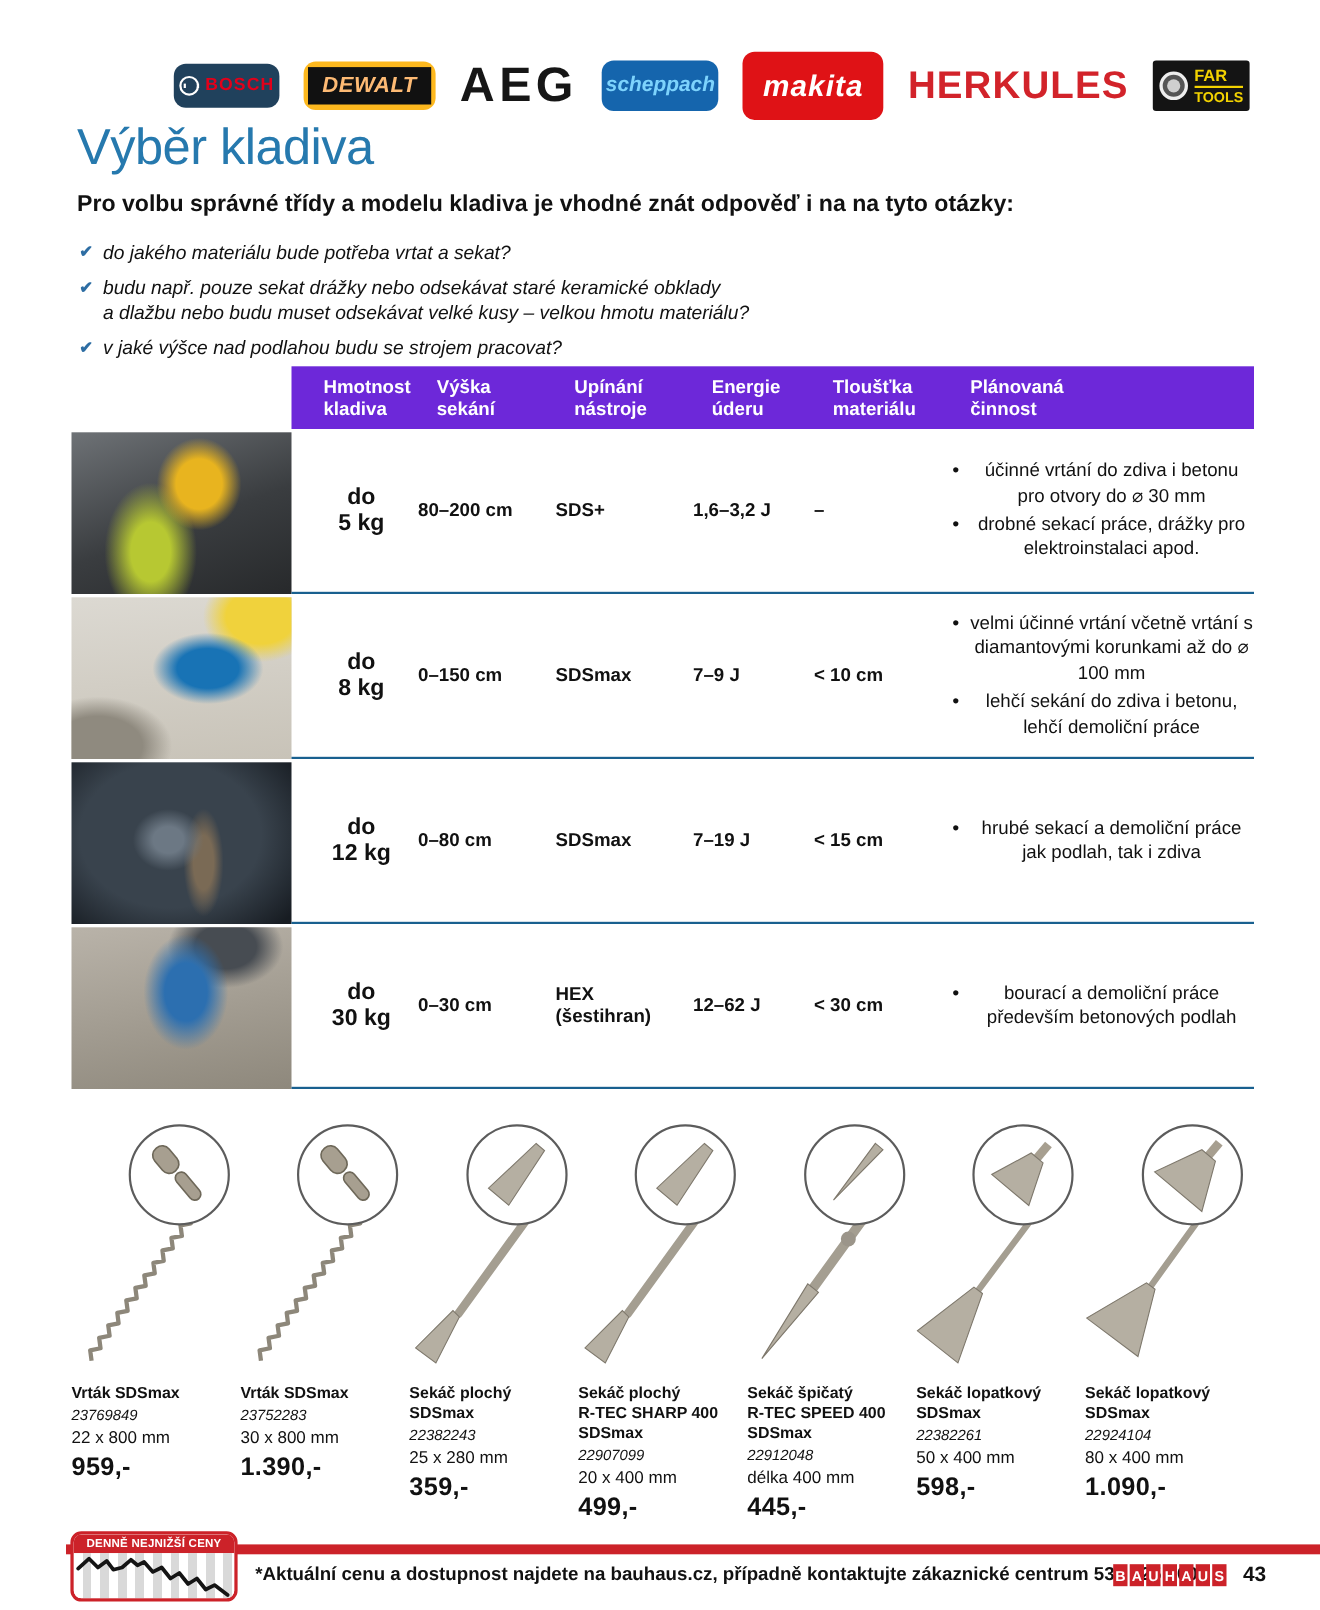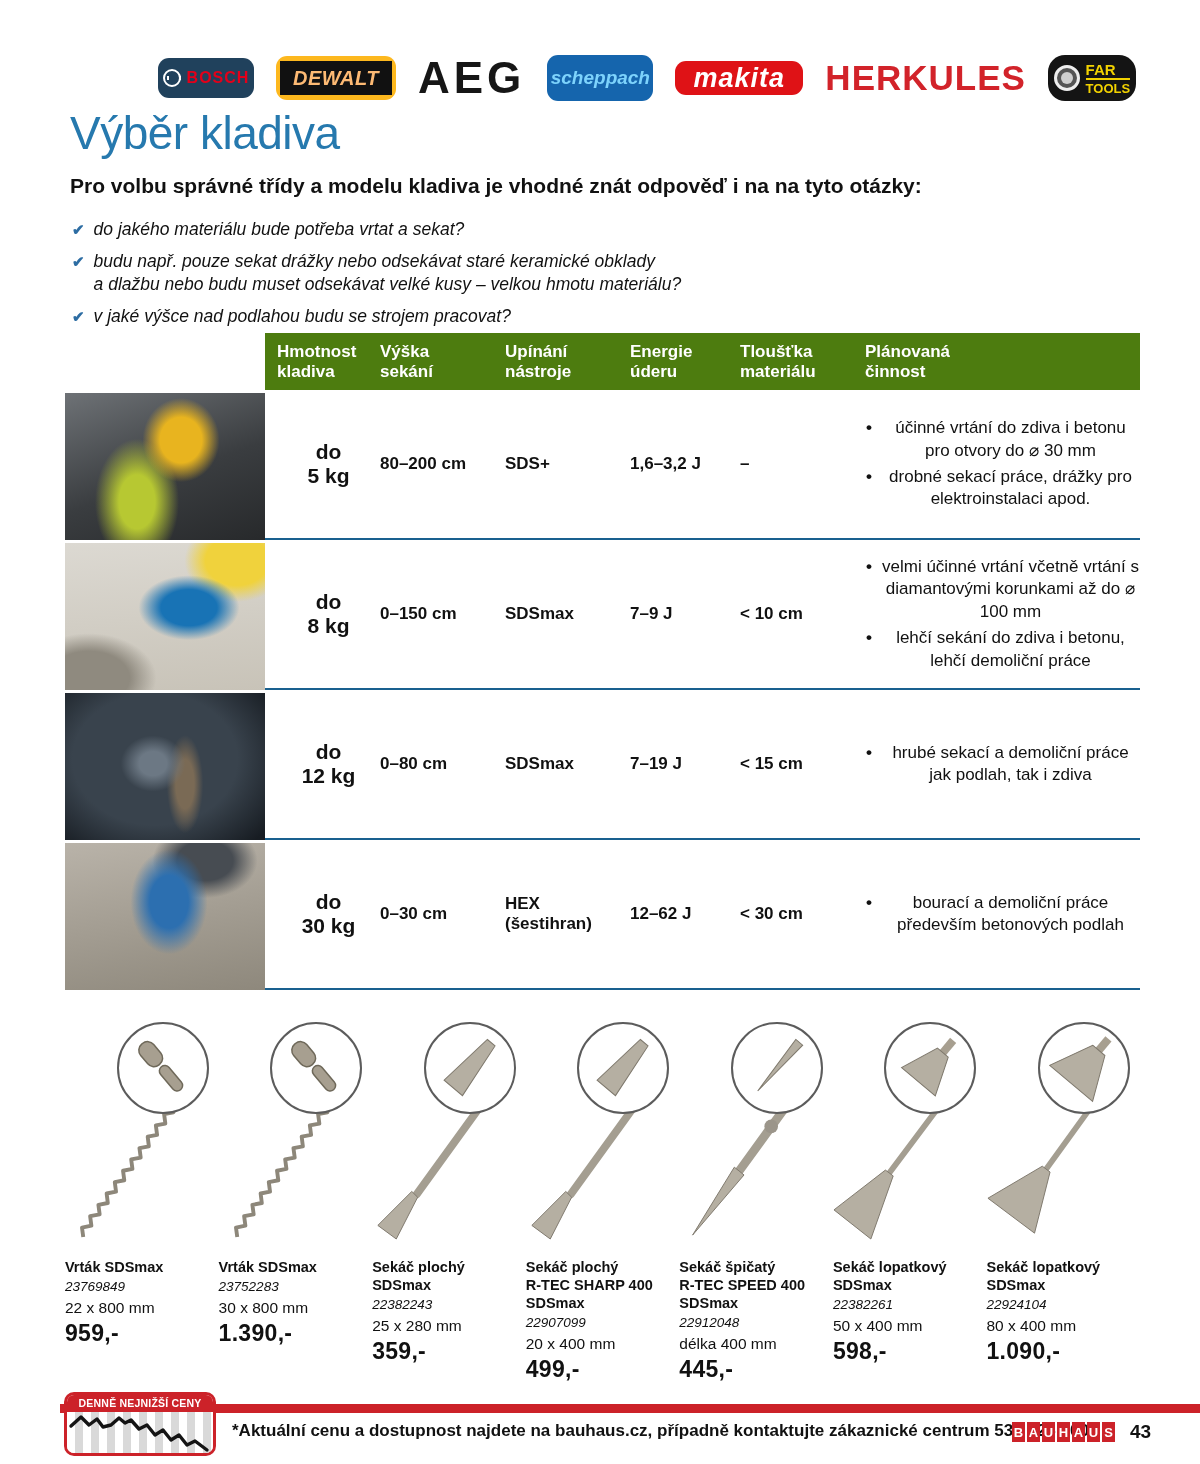--- a/index.html
+++ b/index.html
@@ -14,40 +14,40 @@
   .brands { position:absolute; top:52px; left:158px; height:52px; display:flex; align-items:center; gap:22px; }
   .logo { display:flex; align-items:center; justify-content:center;border-radius:11px; }
   .logo-bosch { width:96px; height:40px; background:#20415c; gap:6px; }
   .bosch-circle { width:18px; height:18px; border:2px solid #fff; border-radius:50%; position:relative; }
   .bosch-circle:before { content:""; position:absolute; left:2px; top:5px; width:10px; height:4px; border-left:2px solid #fff; border-right:2px solid #fff; }
   .logo-bosch .txt { color:#e2001a; font-weight:bold; font-size:16px; letter-spacing:1px; }
   .logo-dewalt { width:120px; height:44px; background:#fdb81e; padding:5px 4px; }
   .logo-dewalt .inner { background:#111; width:100%; height:100%; display:flex; align-items:center; justify-content:center; color:#fdba74; font-weight:bold; font-style:italic; font-size:20px; letter-spacing:0.5px; }
   .logo-aeg { color:#161616; font-weight:bold; font-size:44px; letter-spacing:4px; }
   .logo-scheppach { width:106px; height:46px; background:#1565ad; color:#7dd3fc; font-weight:bold; font-style:italic; font-size:19px; }
-  .logo-makita { width:128px; height:34px; background:#df1216; color:#fff; font-weight:bold; font-style:italic; font-size:27px; letter-spacing:1px; }
+  .logo-makita { width:128px; height:62px; background:#df1216; color:#fff; font-weight:bold; font-style:italic; font-size:27px; letter-spacing:1px; }
   .logo-herkules { color:#d2232a; font-weight:bold; font-size:35px; letter-spacing:1px; }
-  .logo-fartools { width:88px; height:46px; background:#141414; border-radius:17px; gap:6px; padding:4px; }
+  .logo-fartools { width:88px; height:46px; background:#141414; border-radius:3px; gap:6px; padding:4px; }
   .ft-circle { width:26px; height:26px; border:3px solid #eee; border-radius:50%; background:#555; position:relative; flex:none; }
   .ft-circle:before { content:""; position:absolute; inset:4px; border-radius:50%; background:#cfcfcf; }
   .ft-text { display:flex; flex-direction:column; line-height:1; }
   .ft-text .far { color:#f2d200; font-weight:bold; font-size:15px; border-bottom:2px solid #f2d200; padding-bottom:1px; }
   .ft-text .tools { color:#f2d200; font-weight:bold; font-size:13px; margin-top:2px; }
 
   
   .title { position:absolute; top:106px; left:70px; font-size:46px; font-weight:500; color:#2679ae; letter-spacing:-0.5px; }
   .intro { position:absolute; top:174px; left:70px; font-size:21px; font-weight:600; }
   .questions { position:absolute; top:218px; left:72px; list-style:none; }
   .questions li { display:flex; gap:9px; font-style:italic; font-size:17.5px; font-weight:500; margin-bottom:9px; line-height:1.32; }
   .check { color:#2d6da3; font-style:normal; font-size:15px; font-weight:bold; padding-top:2px; }
 
   
   .htable { position:absolute; top:333px; left:65px; width:1075px; }
-  .t-header { margin-left:200px; width:875px; height:57px; background:#4d7c0f; color:#fff;
-    display:grid; grid-template-columns:103px 125px 125px 110px 125px 1fr; align-items:center; padding-left:12px; }
+  .t-header { margin-left:200px; width:875px; height:57px; background:#6d28d9; color:#fff;
+    display:grid; grid-template-columns:103px 125px 125px 110px 125px 1fr; align-items:center; padding-left:29px; }
   .hcell { font-weight:bold; font-size:17px; line-height:1.15; white-space:pre-line; }
   .t-row { display:flex; height:150px; }
   .photo { width:200px; height:147px; margin-top:3px; flex:none; }
   .photo1 { background:
       radial-gradient(55px 60px at 58% 32%, #e8b41f 0 38%, rgba(232,180,31,0) 70%),
       radial-gradient(60px 90px at 36% 74%, #b7c832 0 30%, rgba(183,200,50,0) 70%),
       linear-gradient(160deg,#6e7276,#3a3d40 55%,#27292b); }
   .photo2 { background:
       radial-gradient(70px 45px at 62% 44%, #1873b5 0 40%, rgba(24,115,181,0) 72%),
       radial-gradient(70px 55px at 86% 12%, #f0d23c 0 45%, rgba(240,210,60,0) 75%),

